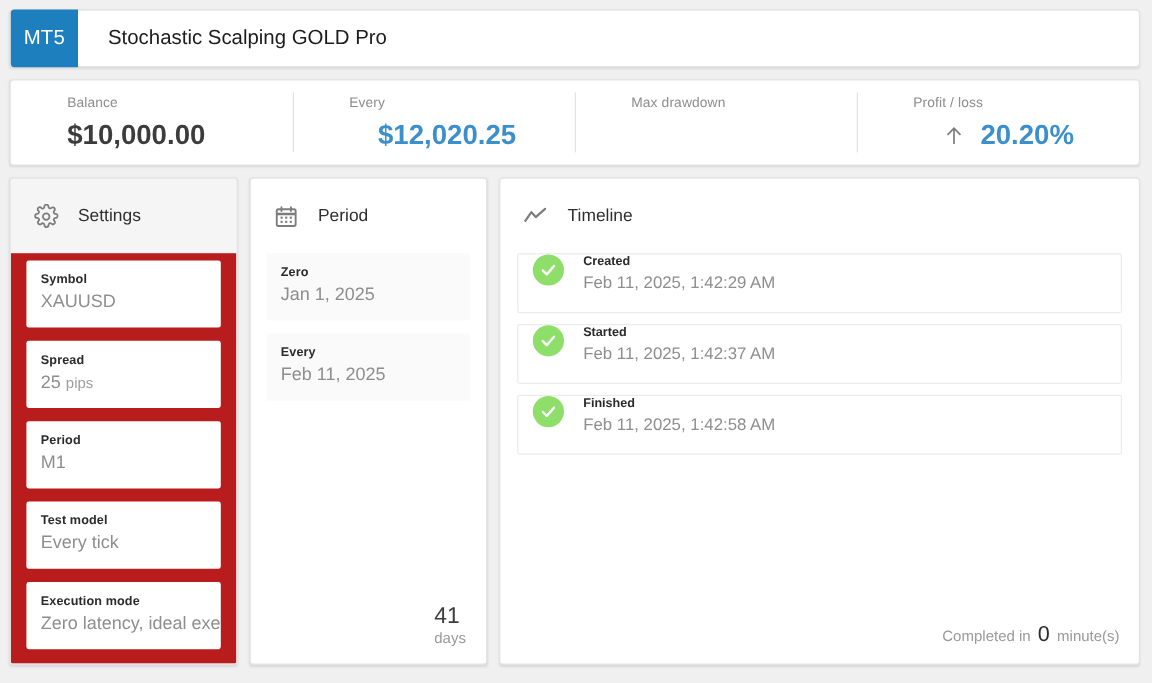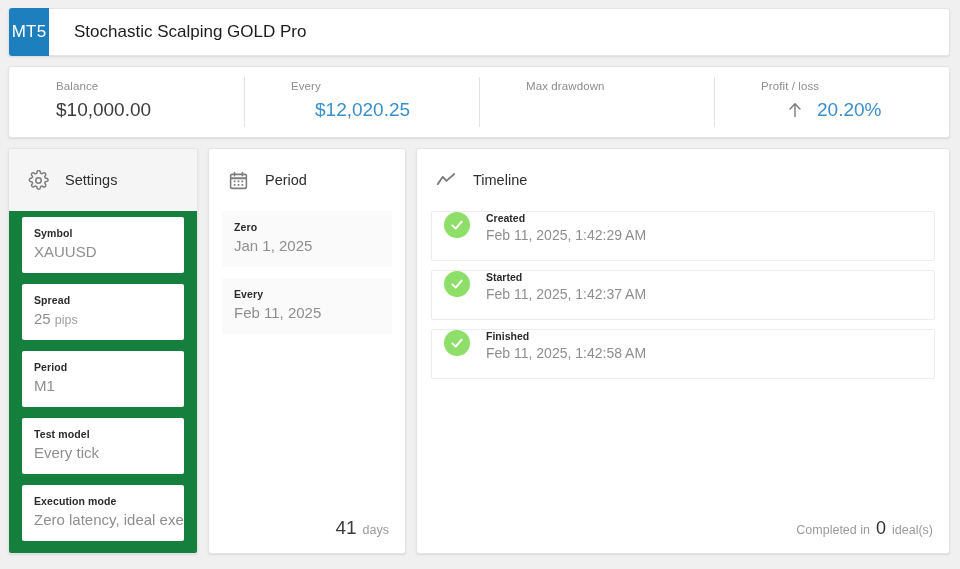--- a/index.html
+++ b/index.html
@@ -19,21 +19,21 @@
   }
 
   
   .header {
     height: 48px;
     display: flex;
     align-items: center;
     margin-bottom: 10px;
   }
   .mt5-badge {
-    width: 40px; height: 48px;
+    width: 56px; height: 48px;
     background: #1e7fbf;
     color: #ffffff;
     border-radius: 3px 0 0 3px;
     display: flex; align-items: center; justify-content: center;
     font-size: 17px; letter-spacing: .2px;
     flex: 0 0 auto;
   }
   .header-title {
     font-size: 17px;
     color: #1c1c1c;
@@ -59,23 +59,23 @@
     width: 1px;
     background: #e2e2e2;
   }
   .stat-label {
     font-size: 11.5px;
     color: #8d8d8d;
     margin-bottom: 7px;
     letter-spacing: .1px;
   }
   .stat-value {
-    font-size: 19px;
+    font-size: 23px;
     color: #3c3c3c;
-    font-weight: 400;
+    font-weight: 700;
   }
   .stat-value.accent { color: #3b8fcd; margin-left: 24px; }
   .stat-value.with-arrow { display: flex; align-items: center; }
   .arrow-up {
     display: inline-block;
     width: 20px; height: 20px;
     margin-right: 12px;
     color: #7b7b7b;
     flex: 0 0 auto;
   }
@@ -107,21 +107,21 @@
     display: flex; align-items: center; justify-content: center;
   }
   .panel-icon svg { display: block; }
   .panel-title {
     font-size: 14.5px;
     color: #2e2e2e;
     padding-left: 16px;
   }
 
   .panel-body { padding: 0 13px; }
-  .panel-body.settings-body { background: #15803d; height: calc(100% - 62px); padding-top: 6px; }
+  .panel-body.settings-body { background: #b91c1c; height: calc(100% - 62px); padding-top: 6px; }
 
   .kv {
     background: #ffffff;
     border-radius: 2px;
     padding: 10px 12px 11px 12px;
     margin-bottom: 11px;
     height: 56px;
     overflow: hidden;
   }
   .kv.muted-bg { background: #fafafa; }
@@ -140,21 +140,21 @@
   }
   .kv-value .unit { font-size: 12.5px; color: #9e9e9e; }
 
   
   .period-body { padding: 0 13px; }
   .period-footer {
     position: absolute;
     right: 16px; bottom: 14px;
     color: #9a9a9a;
     font-size: 12.5px;
-    display: flex; align-items: baseline;
+    display: flex; align-items: baseline; flex-direction: column;
   }
   .period-footer .num {
     font-size: 19px;
     color: #3c3c3c;
     margin-right: 6px;
   }
 
   
   .timeline-body { padding: 0 14px; }
   .tl-item {
@@ -351,19 +351,19 @@
             </span>
             <span class="tl-text">
               <span class="tl-label" style="display:block">Finished</span>
               <span class="tl-time" style="display:block">Feb 11, 2025, 1:42:58 AM</span>
             </span>
           </div>
         </div>
         <div class="timeline-footer">
           <span>Completed in</span>
           <span class="num">0</span>
-          <span>ideal(s)</span>
+          <span>minute(s)</span>
         </div>
       </div>
     </div>
 
   </div>
 </div>
 
 </body></html>

